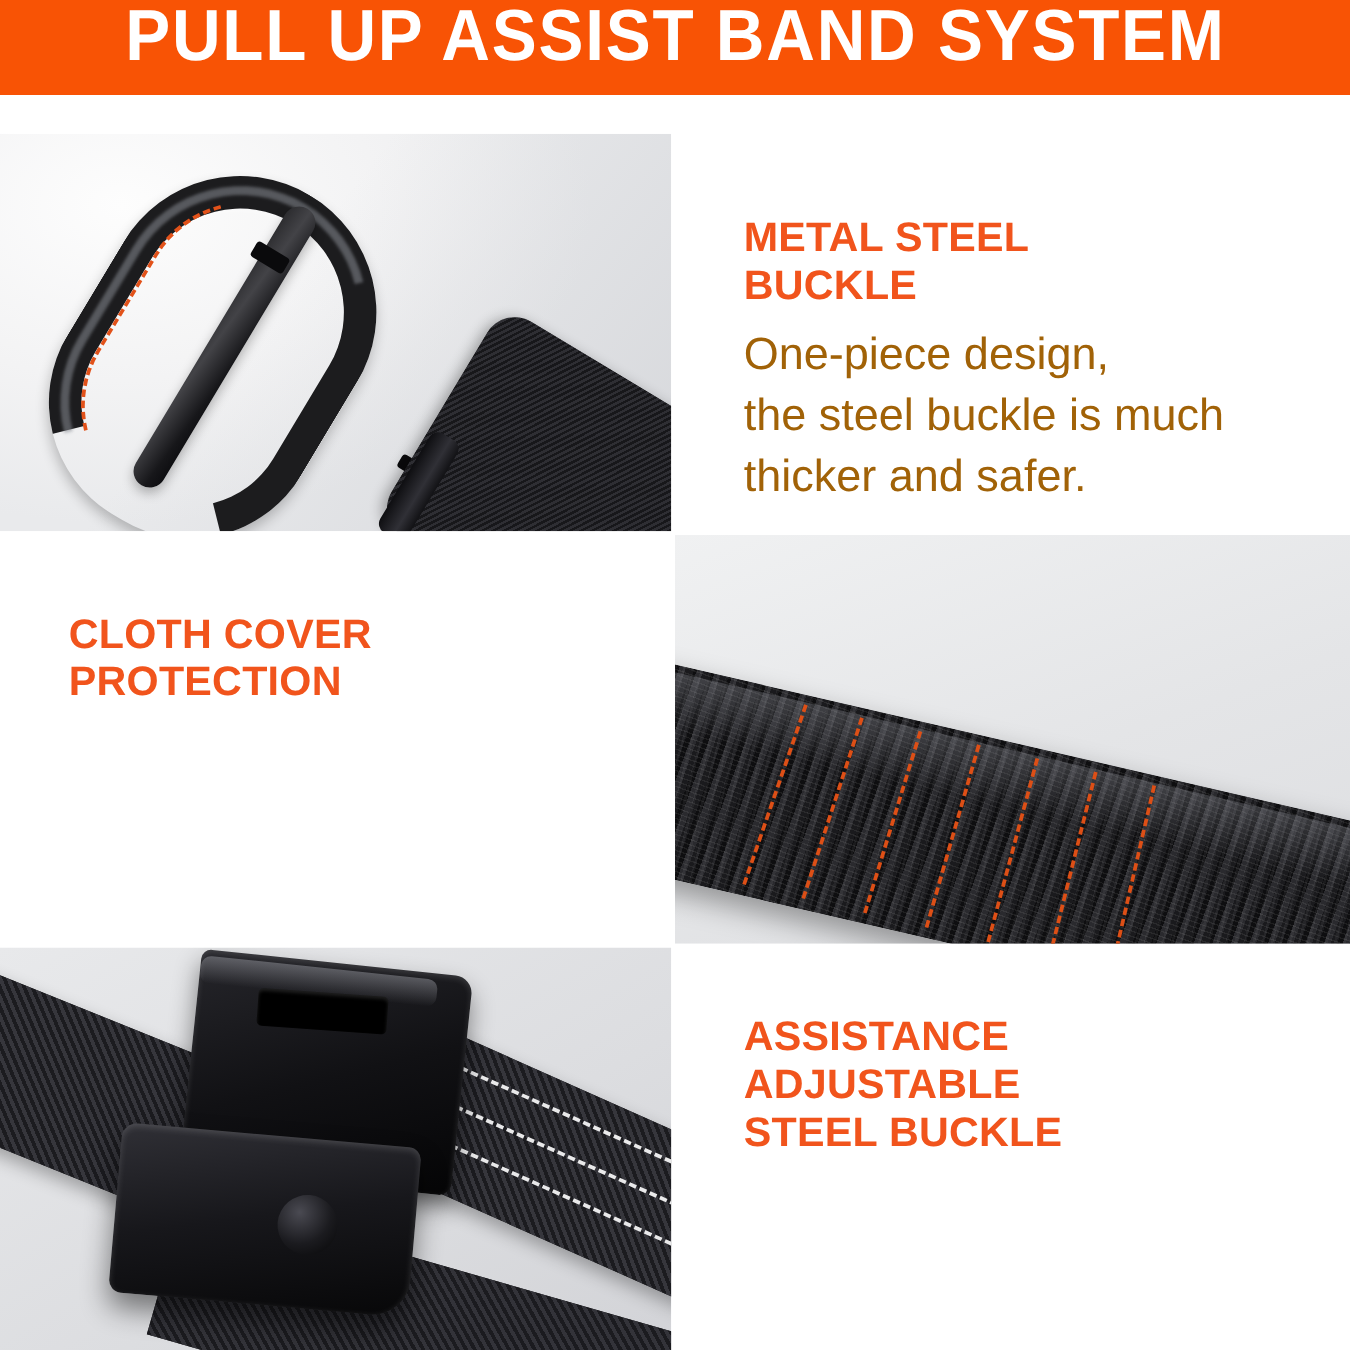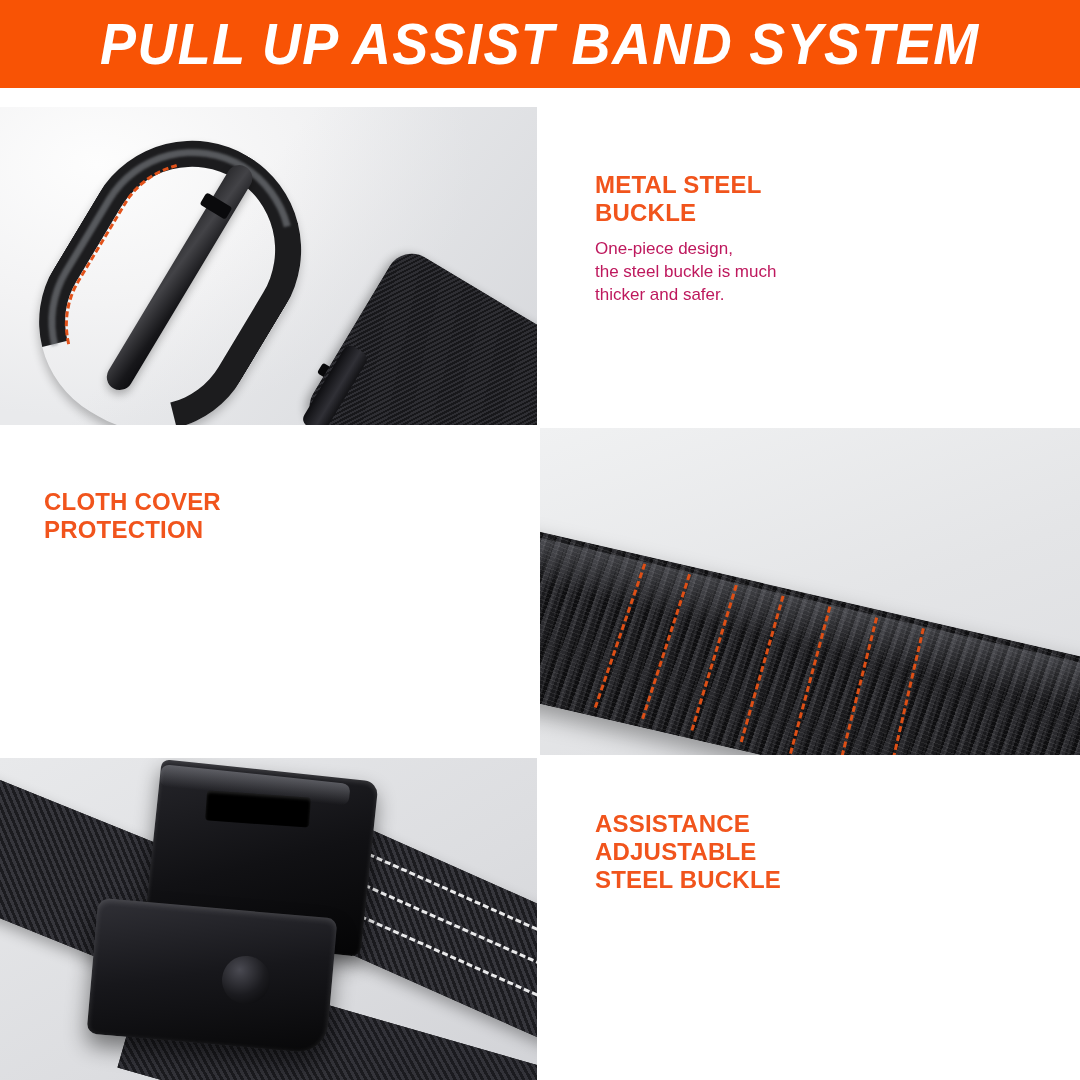--- a/index.html
+++ b/index.html
@@ -19,27 +19,25 @@
     height: 1080px;
     background: #ffffff;
   }
 
   
   #header-banner {
     position: absolute;
     left: 0;
     top: 0;
     width: 1080px;
-    height: 88px;
+    height: 76px;
     background: #f85305;
     display: flex;
-    align-items: center;
     justify-content: center;
     overflow: hidden;
-    font-style: italic;
   }
   #header-title {
     color: #ffffff;
     font-family: "Liberation Sans", sans-serif;
     font-weight: bold;
     font-size: 58px;
     letter-spacing: 1.5px;
     line-height: 1;
     transform: scaleX(0.93);
     white-space: nowrap;
@@ -68,38 +66,38 @@
   
   .text-panel {
     background: #ffffff;
     box-sizing: border-box;
     height: 100%;
     display: flex;
     flex-direction: column;
     justify-content: flex-start;
   }
   .text-panel.pad-right { padding: 64px 20px 0 55px; }
-  .text-panel.pad-left  { padding: 60px 20px 0 27px; margin-left: 17px; }
+  .text-panel.pad-left  { padding: 60px 20px 0 55px; }
   .text-panel.pad-bottom{ padding: 52px 14px 0 55px; }
 
   .panel-heading {
     color: #f1541c;
     font-family: "Liberation Sans", sans-serif;
     font-weight: bold;
-    font-size: 24px;
+    font-size: 33px;
     line-height: 1.16;
     letter-spacing: 0.2px;
     margin: 0 0 10px 0;
     white-space: pre-line;
   }
   .panel-body {
-    color: #be185d;
+    color: #a16207;
     font-family: "Liberation Sans", sans-serif;
     font-weight: normal;
-    font-size: 17px;
+    font-size: 36px;
     line-height: 1.37;
     margin: 0;
     white-space: pre-line;
   }
 
   
   .photo {
     position: relative;
     width: 100%;
     height: 100%;

